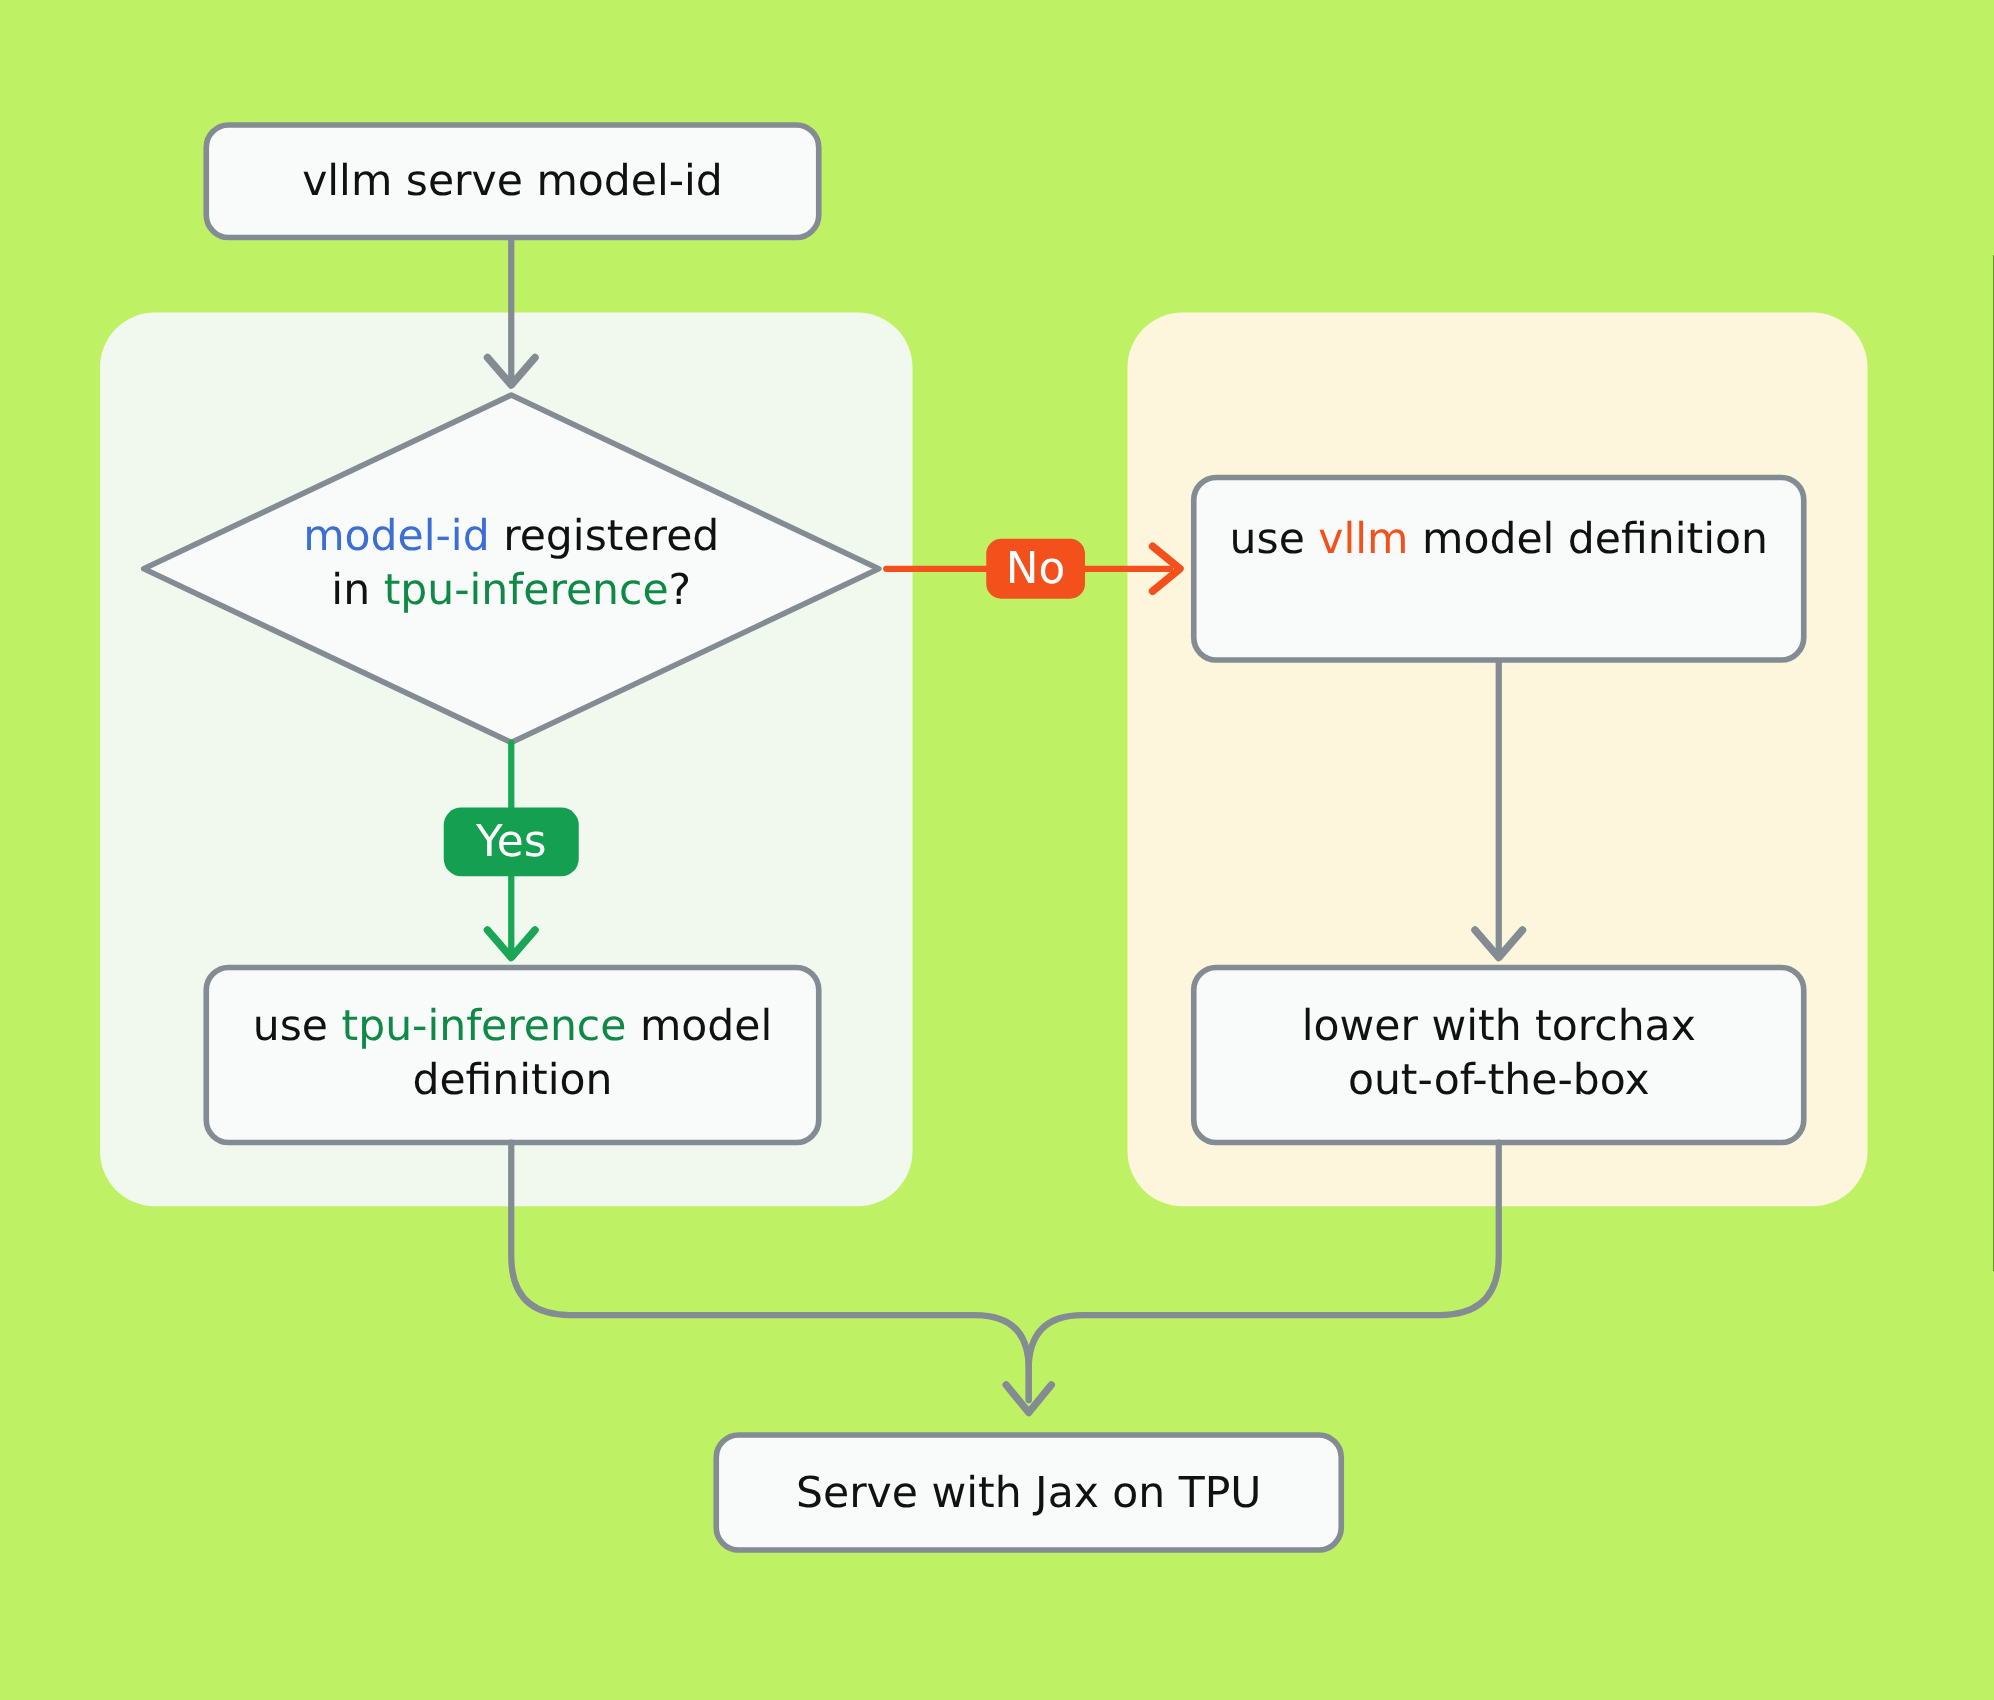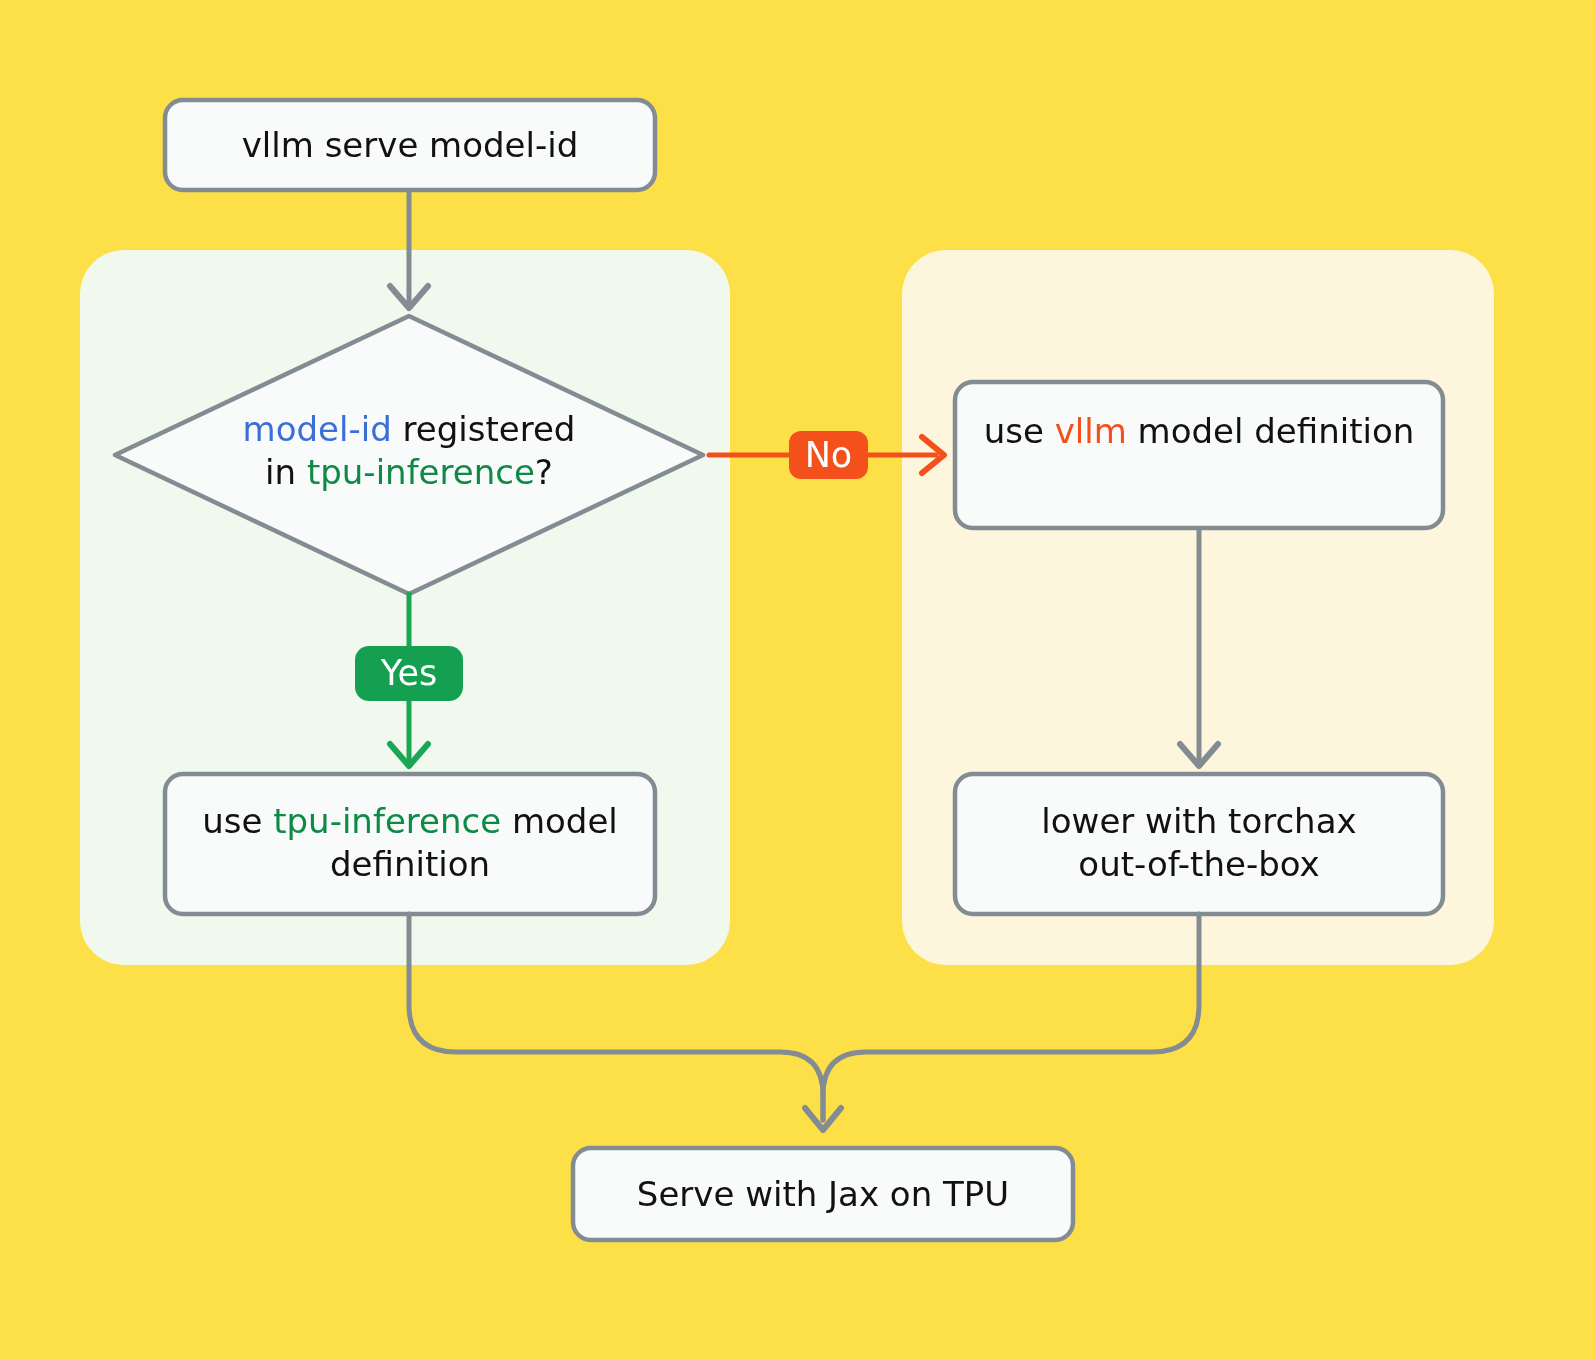--- a/index.html
+++ b/index.html
@@ -4,21 +4,21 @@
 <style>
   html, body {
     margin: 0;
     padding: 0;
     background: #000000;
   }
   #stage {
     position: relative;
     width: 1595px;
     height: 1360px;
-    background: #fde047;
+    background: #bef264;
     overflow: hidden;
     font-family: "DejaVu Sans", "Liberation Sans", sans-serif;
   }
   svg#flow {
     display: block;
     width: 1595px;
     height: 1360px;
   }
   .node-box {
     fill: #F9FAFA;

